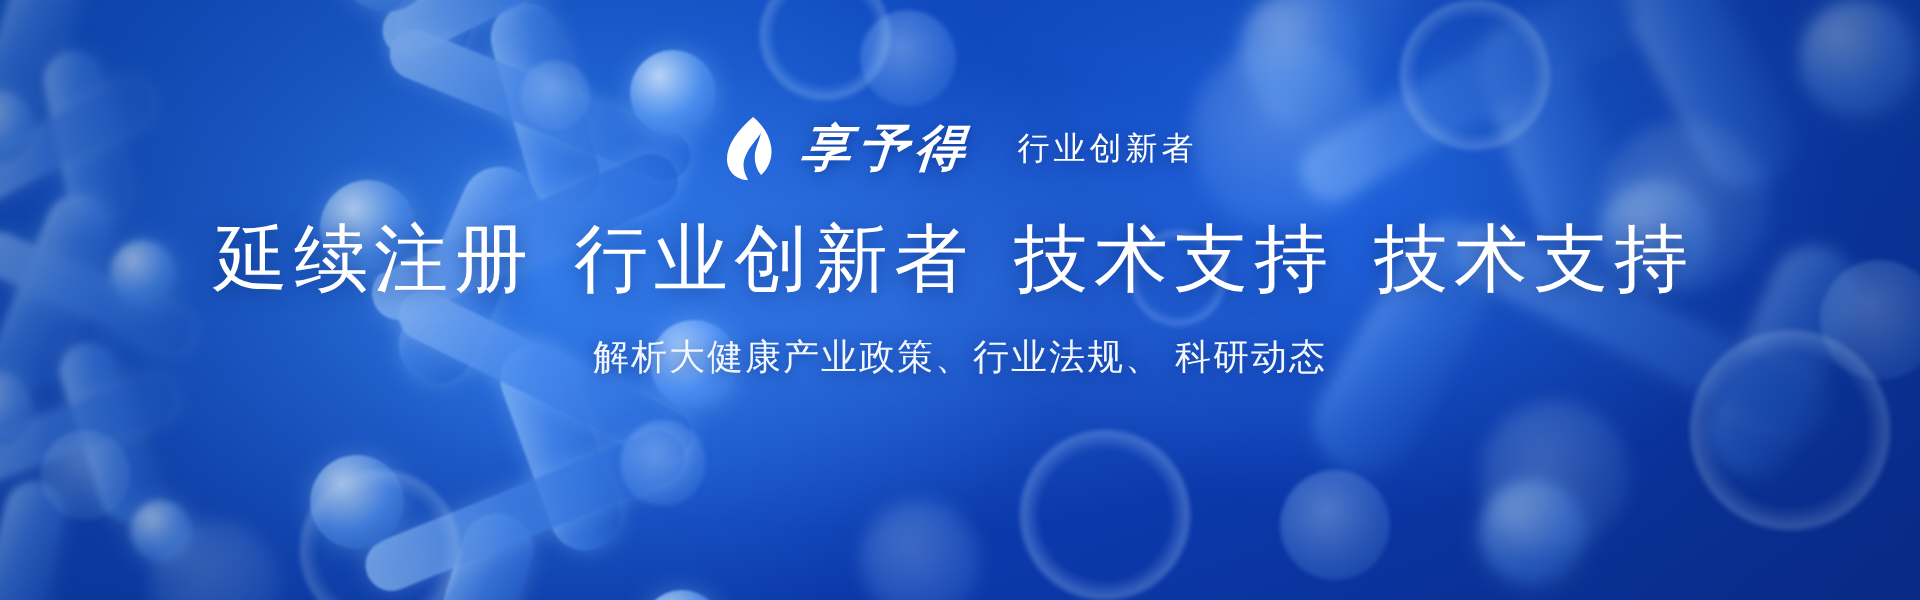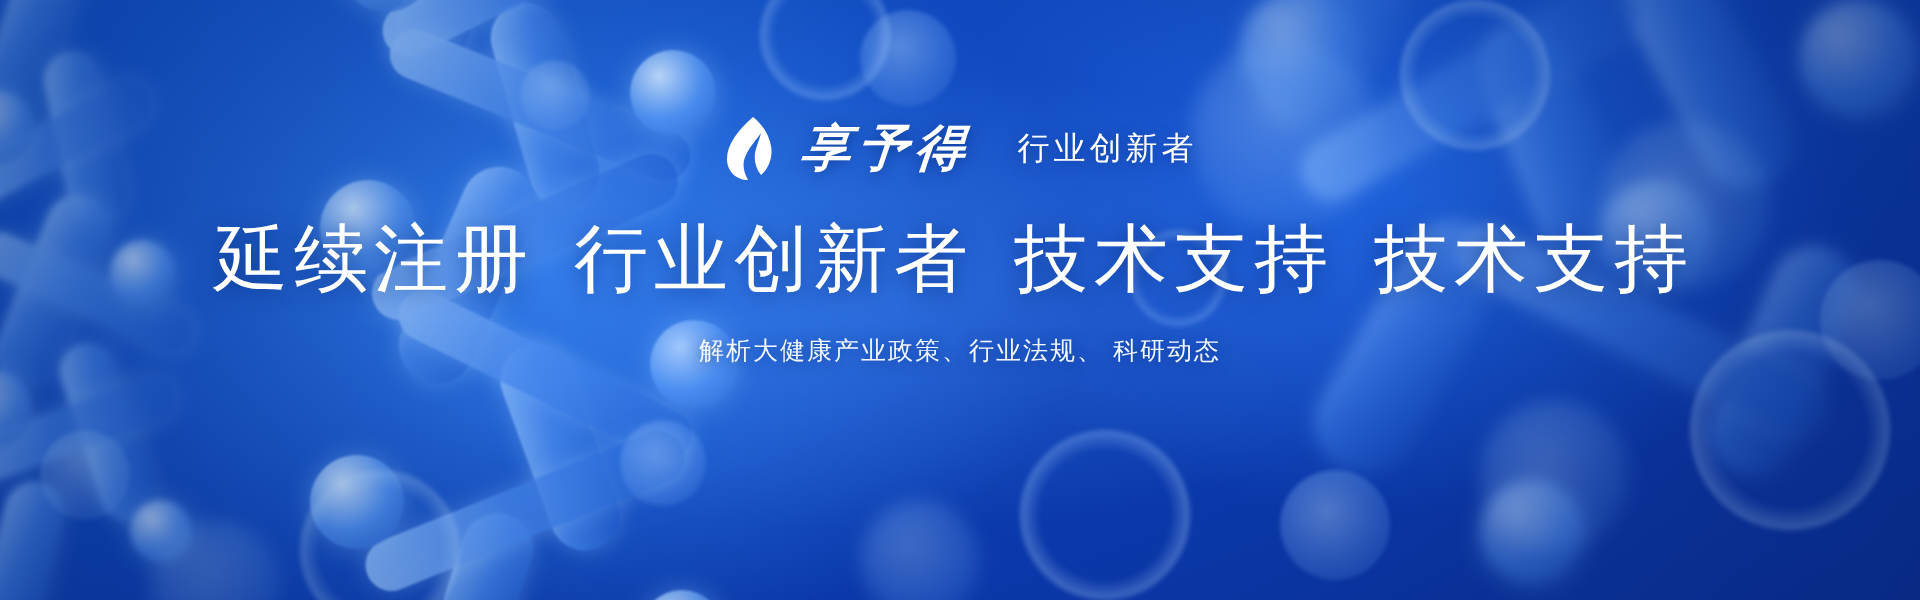--- a/index.html
+++ b/index.html
@@ -125,21 +125,21 @@
     white-space:nowrap;
     text-shadow:0 3px 20px rgba(6,34,104,0.55);
   }
   #headline .kw { margin-right:40px; }
   #headline .kw:last-child { margin-right:12px; }
 
   
   #subtitle {
     margin-top:34px;
     color:#f2f7ff;
-    font-size:25px;
+    font-size:36px;
     font-weight:300;
     letter-spacing:2px;
     line-height:1.2;
     white-space:nowrap;
     text-shadow:0 2px 14px rgba(6,34,104,0.5);
   }
 </style>
 </head>
 <body>
 

